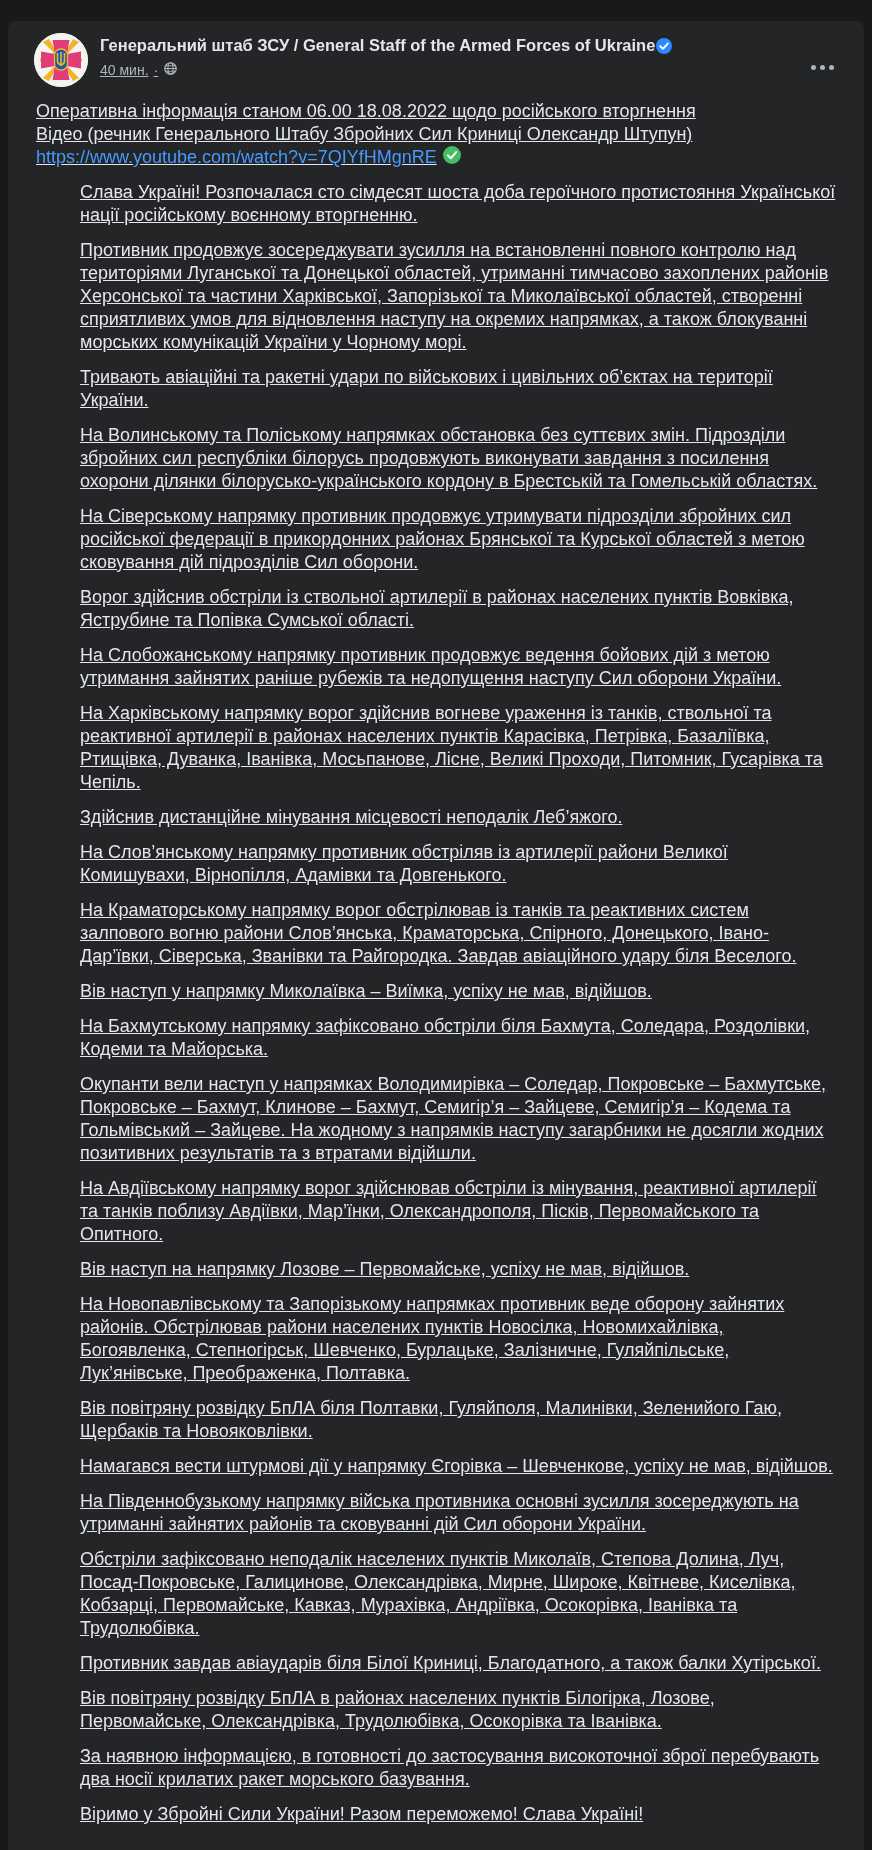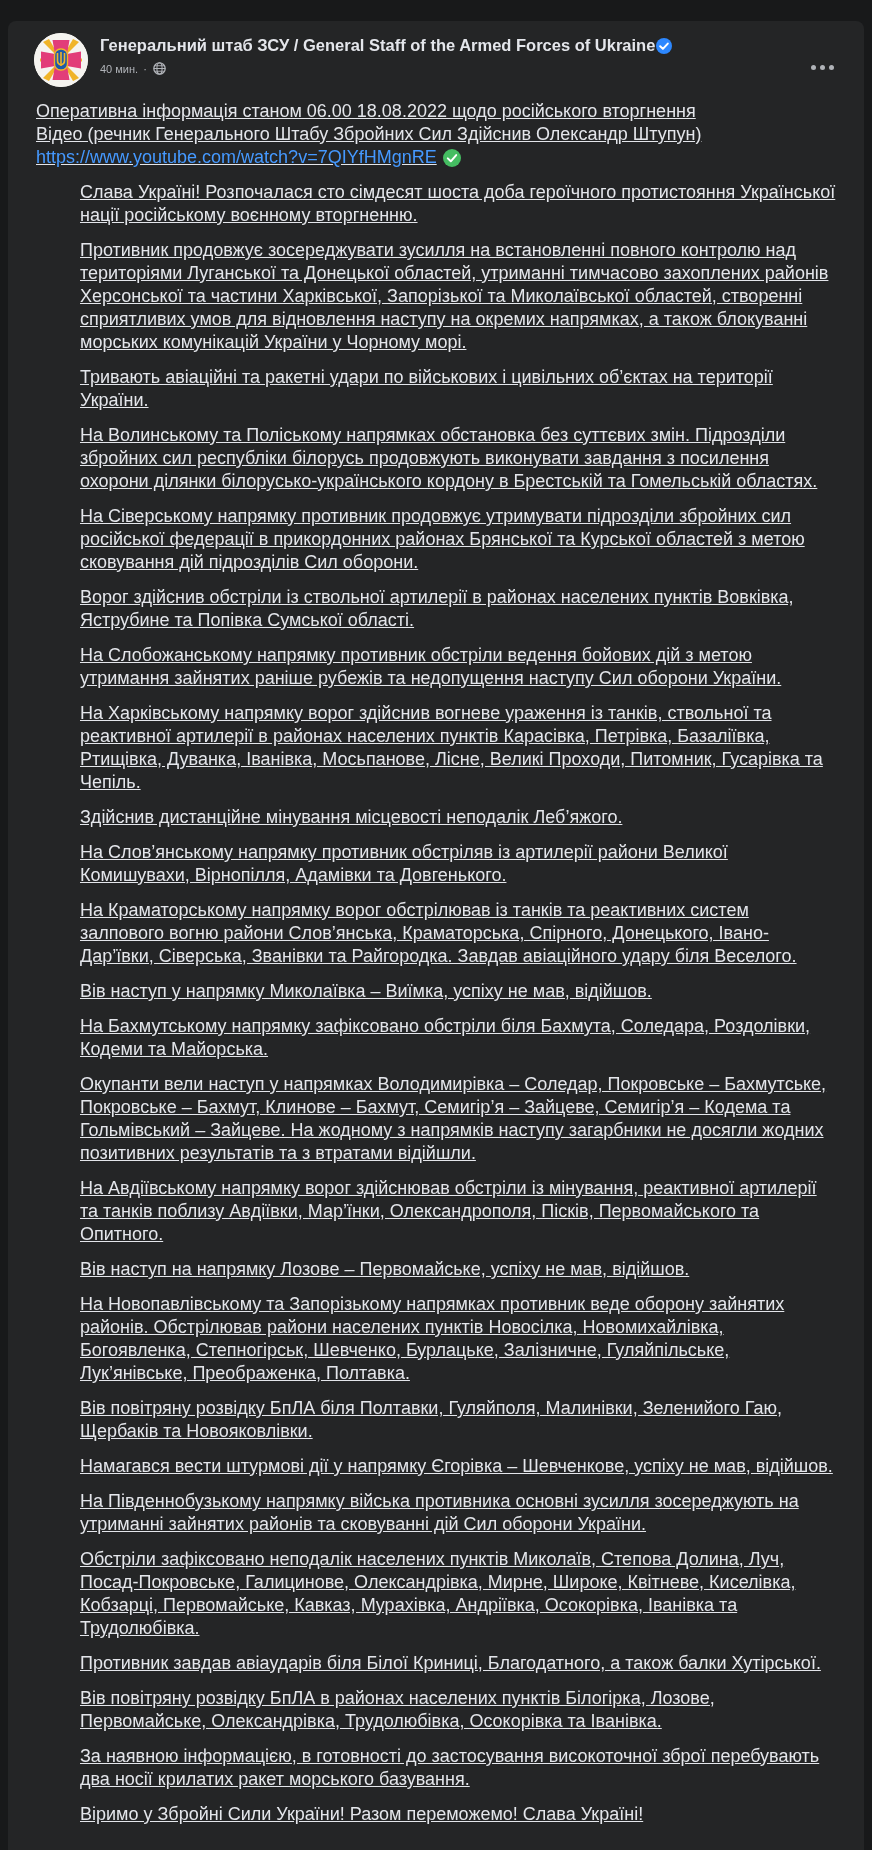--- a/index.html
+++ b/index.html
@@ -32,42 +32,42 @@
   .header-meta { margin-left:12px; padding-top:3px; min-width:0; }
   .name-row {
     display:flex; align-items:center; gap:1px;
     font-size:16.5px; font-weight:bold; color:#e4e6eb;
     white-space:nowrap;
     cursor:pointer;
   }
   .verified { width:16px; height:16px; flex:0 0 16px; }
   .timestamp-row {
     margin-top:7px;
-    display:flex; align-items:center; gap:5px;
-    font-size:11px; color:#b0b3b8;
+    display:flex; gap:5px;
+    font-size:14px; color:#b0b3b8;text-decoration:underline;
   }
   .timestamp-row .ts { cursor:pointer; }
   .globe { width:13px; height:13px; margin-left:1px; }
   .more-btn {
     position:absolute; right:24px; top:28px;
     width:36px; height:36px;
     display:flex; align-items:center; justify-content:center; gap:4px;
     border-radius:50%;
     cursor:pointer;
   }
   .more-btn .dot { width:5px; height:5px; border-radius:50%; background:#b0b3b8; }
   .post-content {
     padding:13px 28px 0 28px;
     color:#e4e6eb;
     font-size:18px;
     line-height:23px;
     text-decoration:underline;
   }
   .post-content .intro-line { }
-  .link-line { display:flex; align-items:center; gap:6px; }
+  .link-line { display:flex; align-items:flex-start; gap:6px; }
   a.post-link {
     color:#4599ff;
     text-decoration:none;
     cursor:pointer;
     word-break:break-all;
   }
   .green-check { width:18px; height:18px; flex:0 0 18px; }
   .post-body { margin-top:12px;margin-left:44px; }
   .post-body p { margin:0 0 12px 0; }
 </style>
@@ -126,37 +126,37 @@
 
     <div class="more-btn" title="">
       <span class="dot"></span>
       <span class="dot"></span>
       <span class="dot"></span>
     </div>
   </div>
 
   <div class="post-content">
     <div class="intro-line">Оперативна інформація станом 06.00 18.08.2022 щодо російського вторгнення</div>
-    <div class="intro-line">Відео (речник Генерального Штабу Збройних Сил Здійснив Олександр Штупун)</div>
+    <div class="intro-line">Відео (речник Генерального Штабу Збройних Сил Криниці Олександр Штупун)</div>
     <div class="link-line">
       <a class="post-link">https://www.youtube.com/watch?v=7QIYfHMgnRE</a>
       <svg class="green-check" viewBox="0 0 18 18">
         <circle cx="9" cy="9" r="9" fill="#45bd62"></circle>
         <path d="M4.8 9.4 L7.8 12.3 L13.2 6.1" stroke="#ffffff" stroke-width="2" fill="none" stroke-linecap="round" stroke-linejoin="round"></path>
       </svg>
     </div>
 
     <div class="post-body">
         <p>Слава Україні! Розпочалася сто сімдесят шоста доба героїчного протистояння Української нації російському воєнному вторгненню.</p>
         <p>Противник продовжує зосереджувати зусилля на встановленні повного контролю над територіями Луганської та Донецької областей, утриманні тимчасово захоплених районів Херсонської та частини Харківської, Запорізької та Миколаївської областей, створенні сприятливих умов для відновлення наступу на окремих напрямках, а також блокуванні морських комунікацій України у Чорному морі.</p>
         <p>Тривають авіаційні та ракетні удари по військових і цивільних об’єктах на території України.</p>
         <p>На Волинському та Поліському напрямках обстановка без суттєвих змін. Підрозділи збройних сил республіки білорусь продовжують виконувати завдання з посилення охорони ділянки білорусько-українського кордону в Брестській та Гомельській областях.</p>
         <p>На Сіверському напрямку противник продовжує утримувати підрозділи збройних сил російської федерації в прикордонних районах Брянської та Курської областей з метою сковування дій підрозділів Сил оборони.</p>
         <p>Ворог здійснив обстріли із ствольної артилерії в районах населених пунктів Вовківка, Яструбине та Попівка Сумської області.</p>
-        <p>На Слобожанському напрямку противник обстріли ведення бойових дій з метою утримання зайнятих раніше рубежів та недопущення наступу Сил оборони України.</p>
+        <p>На Слобожанському напрямку противник продовжує ведення бойових дій з метою утримання зайнятих раніше рубежів та недопущення наступу Сил оборони України.</p>
         <p>На Харківському напрямку ворог здійснив вогневе ураження із танків, ствольної та реактивної артилерії в районах населених пунктів Карасівка, Петрівка, Базаліївка, Ртищівка, Дуванка, Іванівка, Мосьпанове, Лісне, Великі Проходи, Питомник, Гусарівка та Чепіль.</p>
         <p>Здійснив дистанційне мінування місцевості неподалік Леб’яжого.</p>
         <p>На Слов’янському напрямку противник обстріляв із артилерії райони Великої Комишувахи, Вірнопілля, Адамівки та Довгенького.</p>
         <p>На Краматорському напрямку ворог обстрілював із танків та реактивних систем залпового вогню райони Слов’янська, Краматорська, Спірного, Донецького, Івано-Дар’ївки, Сіверська, Званівки та Райгородка. Завдав авіаційного удару біля Веселого.</p>
         <p>Вів наступ у напрямку Миколаївка – Виїмка, успіху не мав, відійшов.</p>
         <p>На Бахмутському напрямку зафіксовано обстріли біля Бахмута, Соледара, Роздолівки, Кодеми та Майорська.</p>
         <p>Окупанти вели наступ у напрямках Володимирівка – Соледар, Покровське – Бахмутське, Покровське – Бахмут, Клинове – Бахмут, Семигір’я – Зайцеве, Семигір’я – Кодема та Гольмівський – Зайцеве. На жодному з напрямків наступу загарбники не досягли жодних позитивних результатів та з втратами відійшли.</p>
         <p>На Авдіївському напрямку ворог здійснював обстріли із мінування, реактивної артилерії та танків поблизу Авдіївки, Мар’їнки, Олександрополя, Пісків, Первомайського та Опитного.</p>
         <p>Вів наступ на напрямку Лозове – Первомайське, успіху не мав, відійшов.</p>
         <p>На Новопавлівському та Запорізькому напрямках противник веде оборону зайнятих районів. Обстрілював райони населених пунктів Новосілка, Новомихайлівка, Богоявленка, Степногірськ, Шевченко, Бурлацьке, Залізничне, Гуляйпільське, Лук’янівське, Преображенка, Полтавка.</p>

